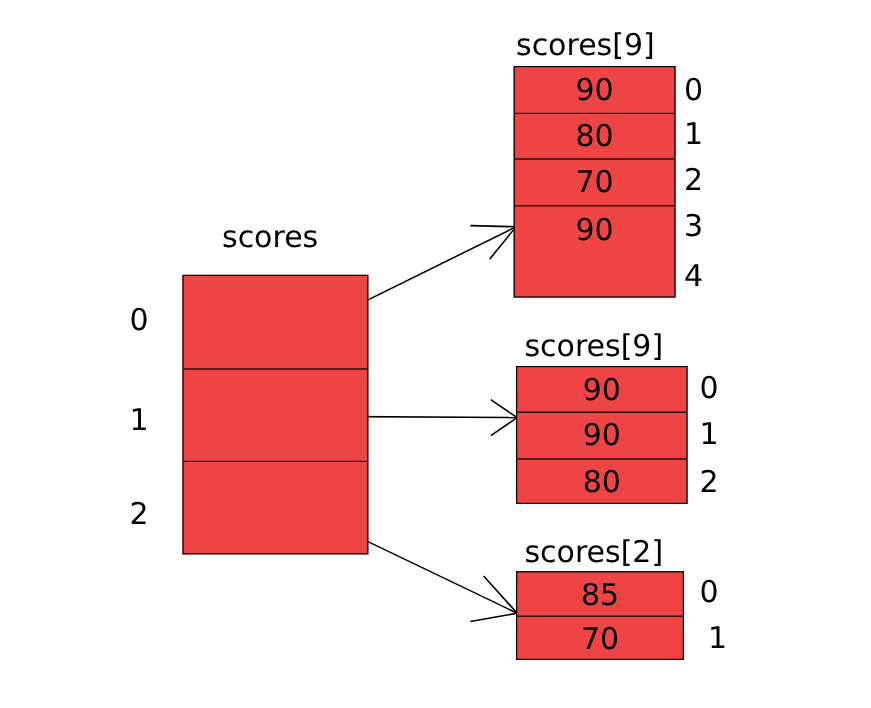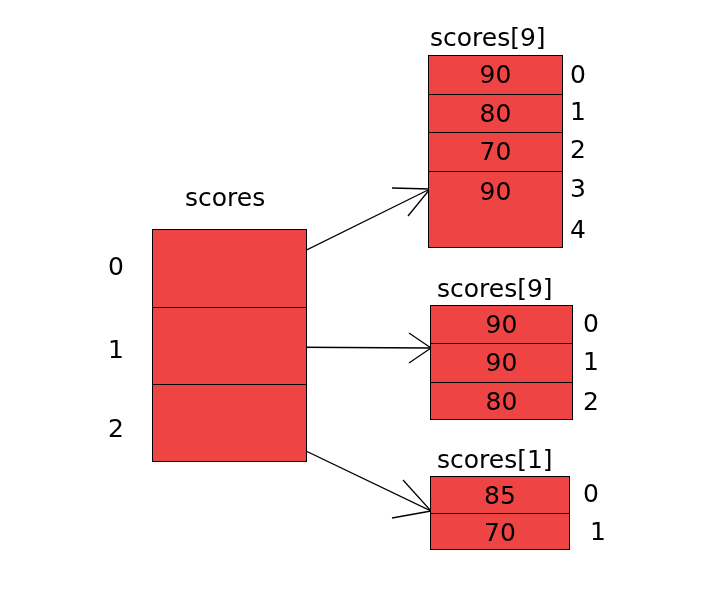--- a/index.html
+++ b/index.html
@@ -157,21 +157,21 @@
   <div class="arr-box" id="scores1-box">
     <div class="arr-cell">90</div>
     <div class="arr-cell">90</div>
     <div class="arr-cell">80</div>
   </div>
 
   <div class="lbl index-lbl" style="left:583px; top:311px;">0</div>
   <div class="lbl index-lbl" style="left:583px; top:349px;">1</div>
   <div class="lbl index-lbl" style="left:583px; top:389px;">2</div>
 
-  <div class="lbl title-lbl" style="left:437px; top:447px;">scores[1]</div>
+  <div class="lbl title-lbl" style="left:437px; top:447px;">scores[2]</div>
 
   <div class="arr-box" id="scores2-box">
     <div class="arr-cell">85</div>
     <div class="arr-cell">70</div>
   </div>
 
   <div class="lbl index-lbl" style="left:583px; top:481px;">0</div>
   <div class="lbl index-lbl" style="left:590px; top:519px;">1</div>
 
 </div>

